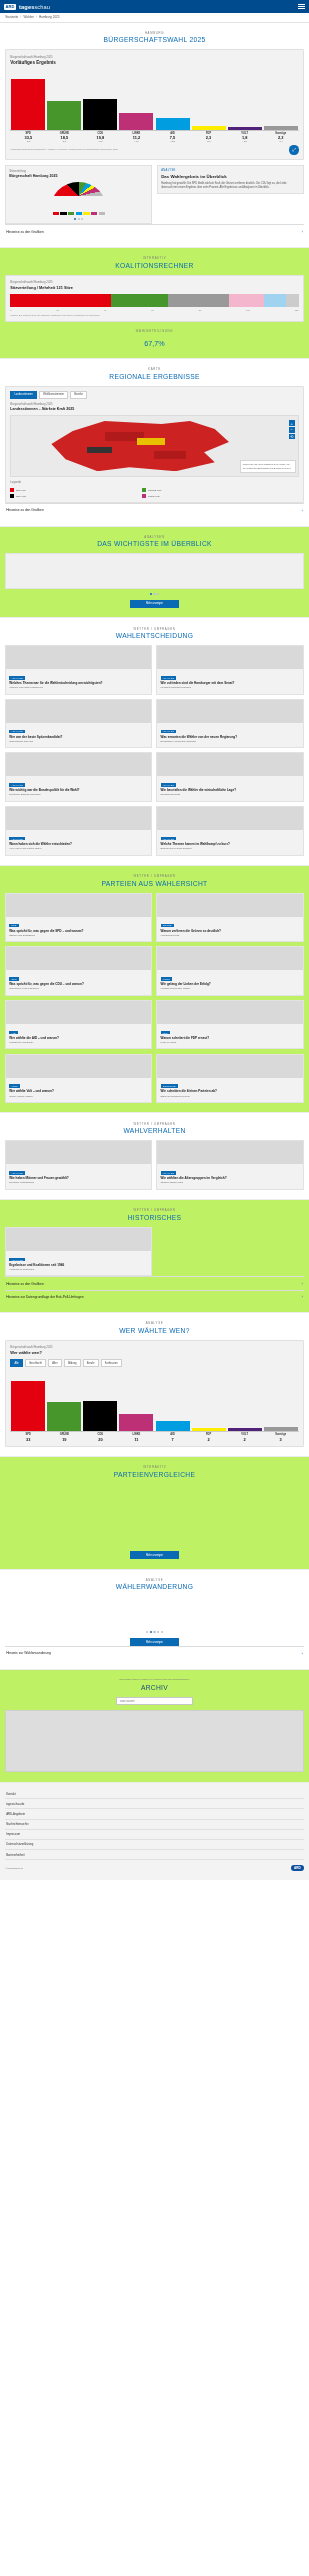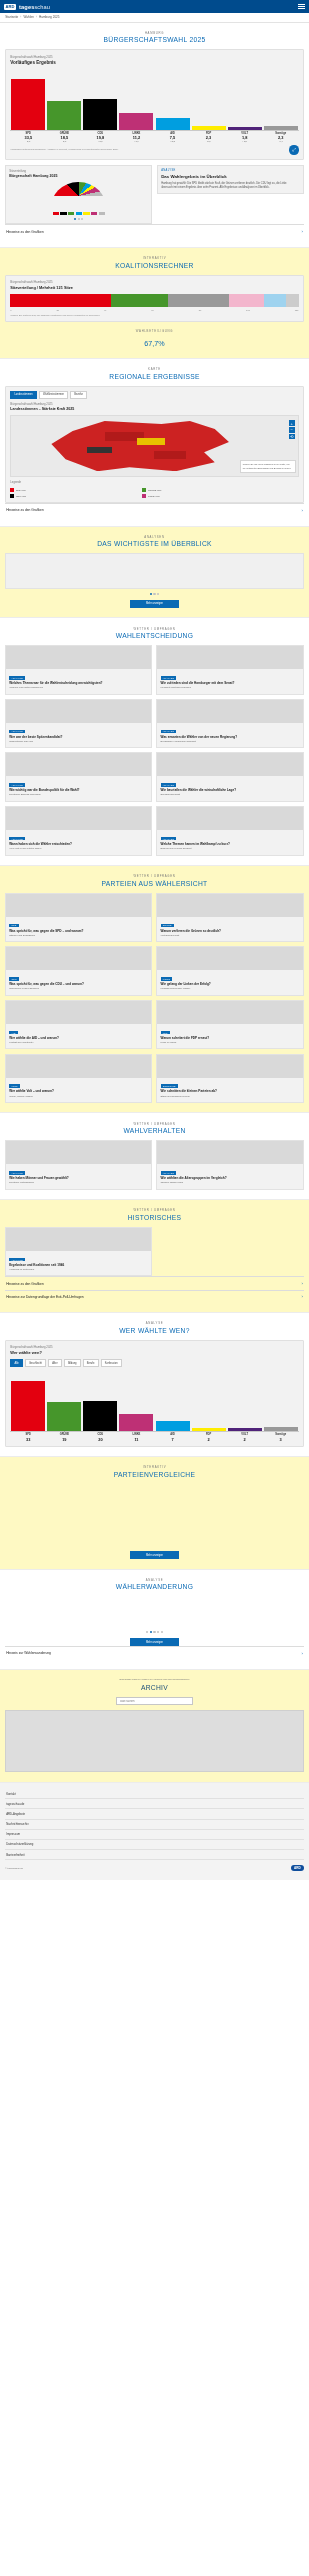--- a/index.html
+++ b/index.html
@@ -52,21 +52,21 @@
   }
   .breadcrumb span { white-space: nowrap; }
   .breadcrumb .sep { color: #999; }
 
   
   .section {
     padding: 8.2px 5.2px 9.3px;
     border-bottom: 0.5px solid #ececec;
     background: #ffffff;
   }
-  .section.alt { background: #fef9c3; }
+  .section.alt { background: #bef264; }
   .kicker {
     text-align: center;
     font-size: 2.8px;
     letter-spacing: 0.7px;
     color: #7a7a7a;
     text-transform: uppercase;
     margin-bottom: 1.5px;
   }
   .sect-title {
     text-align: center;

